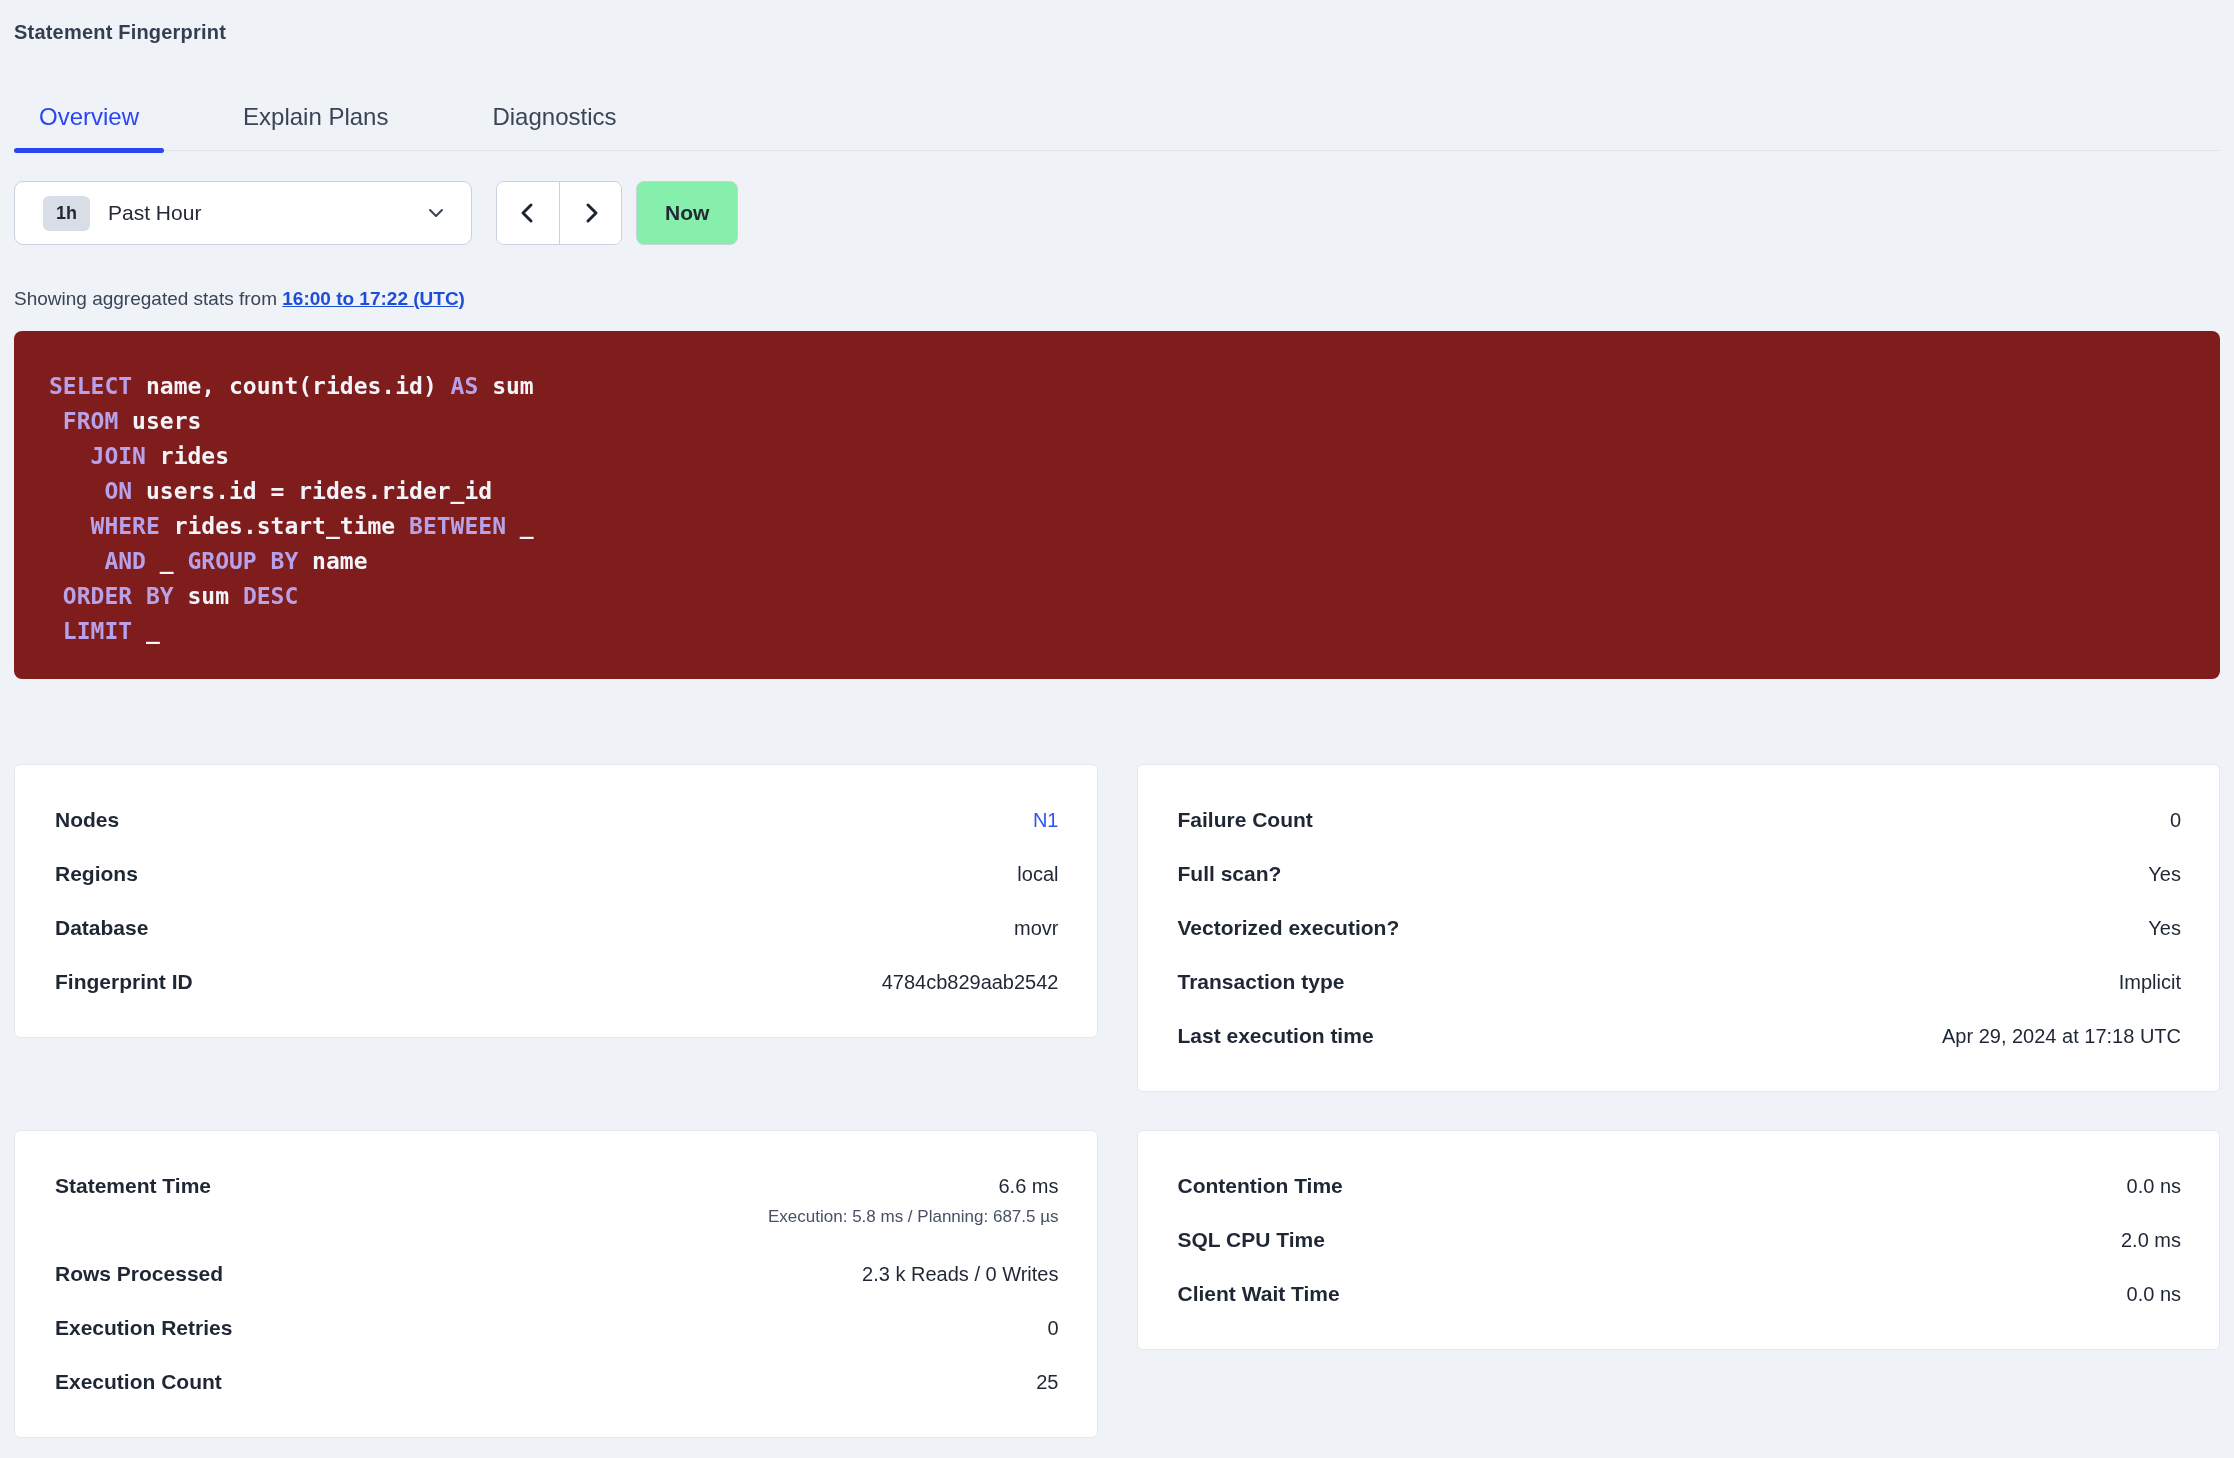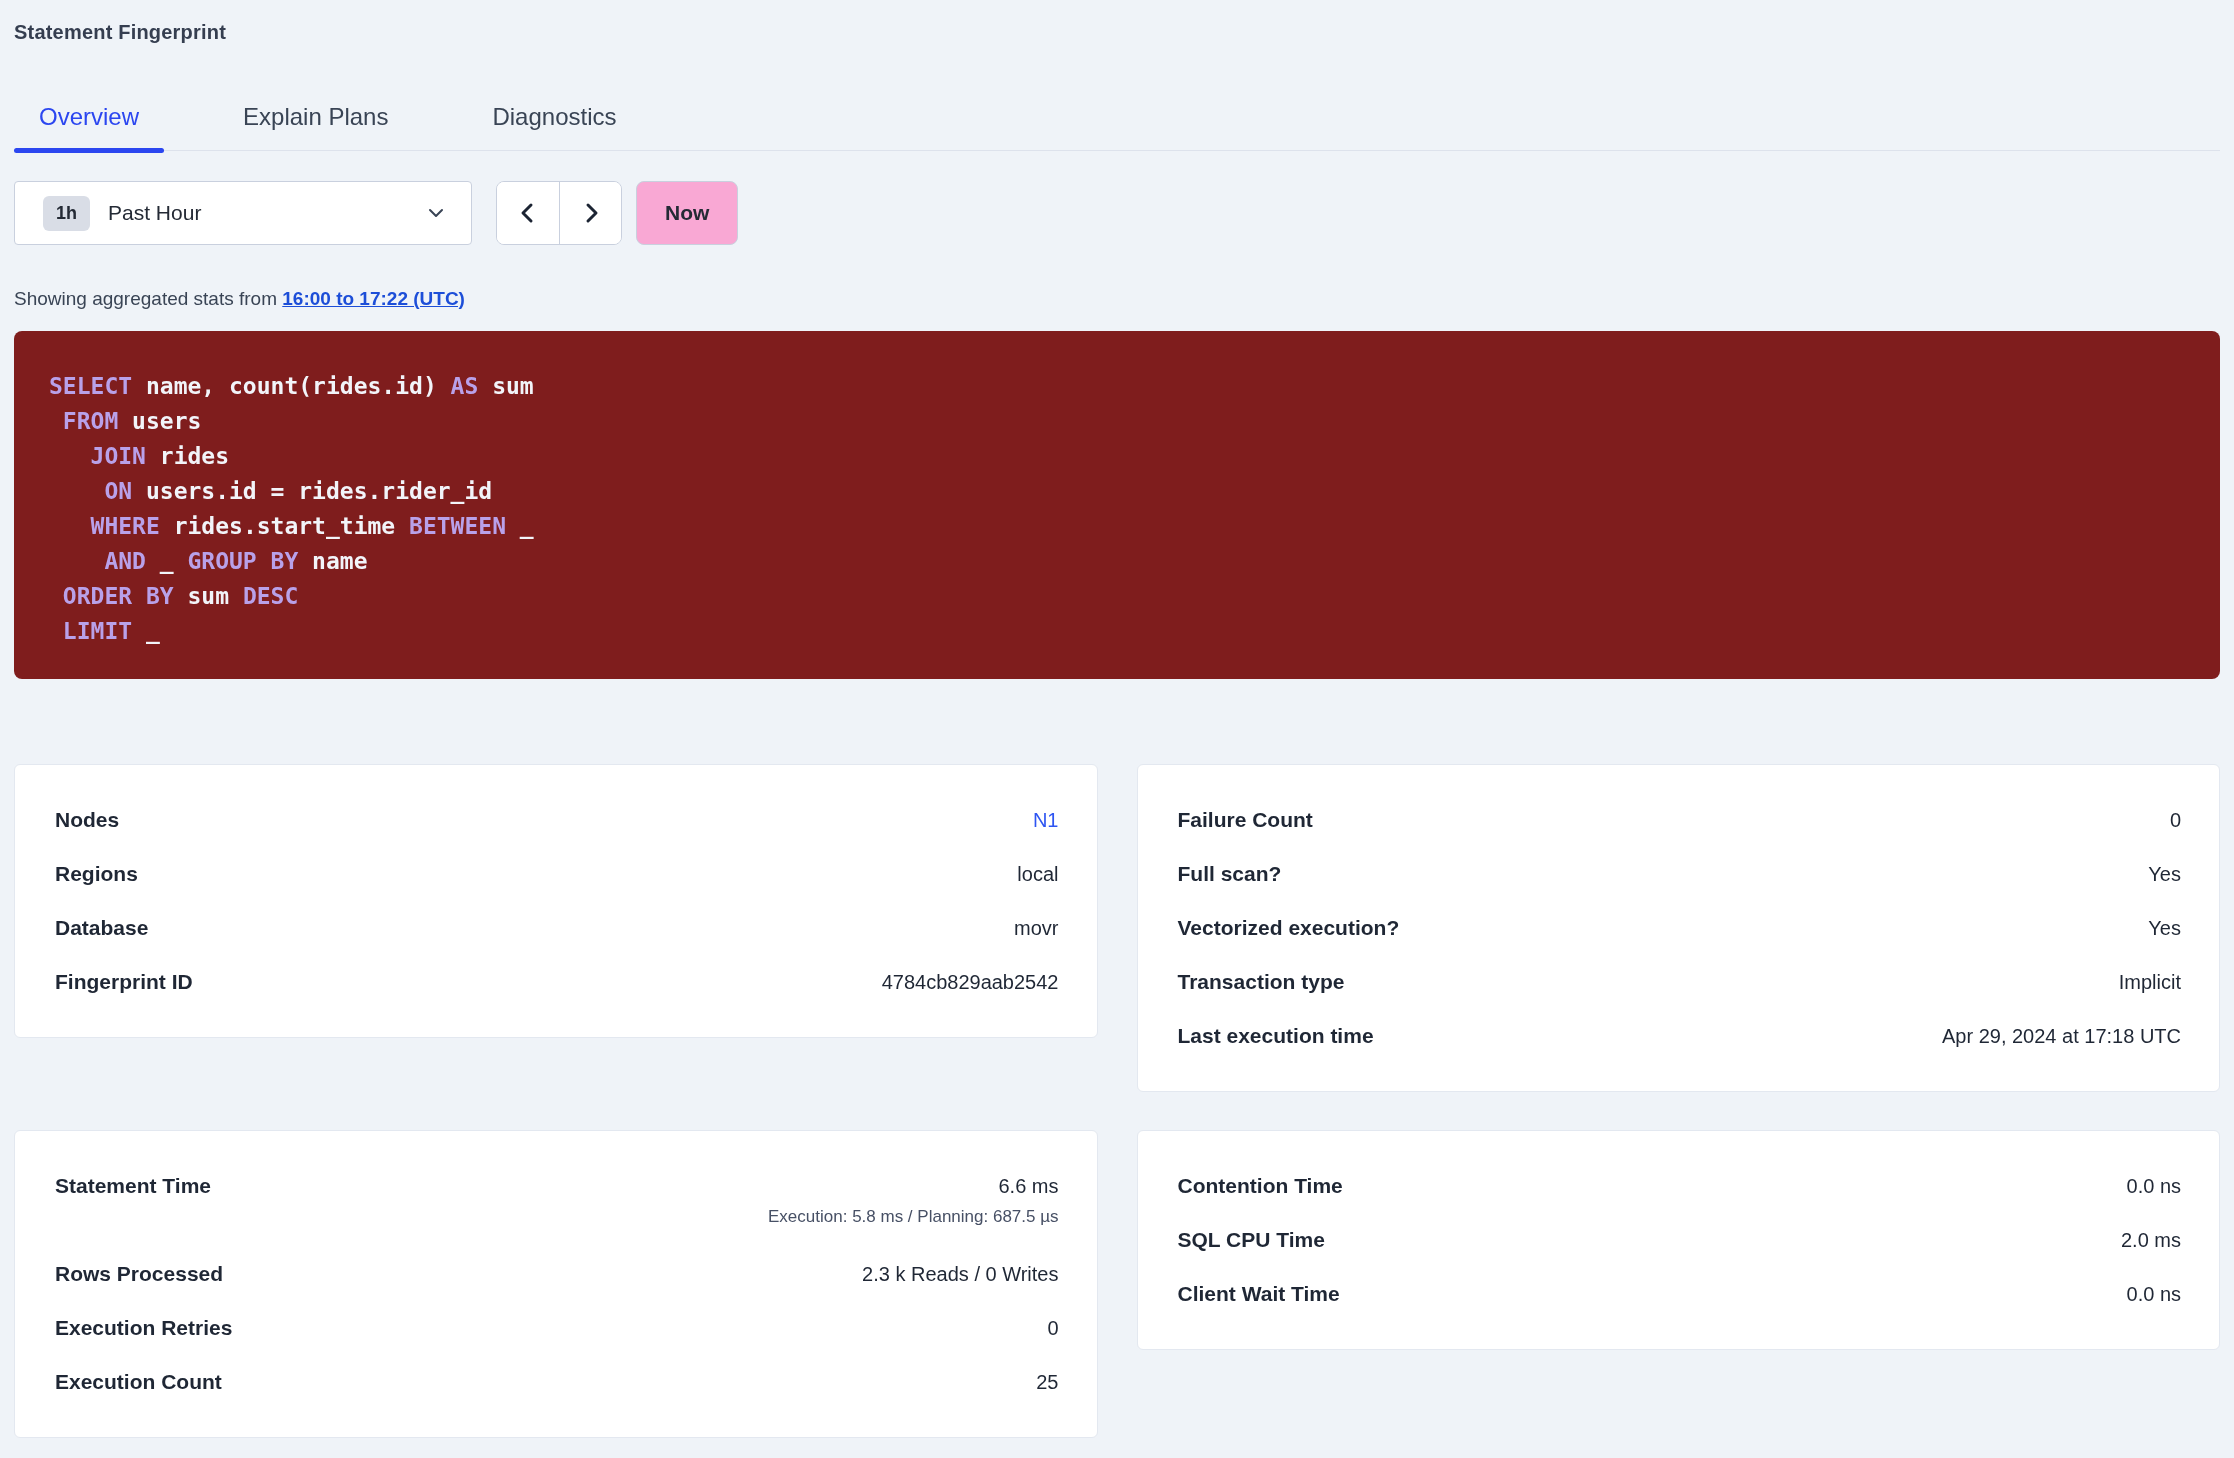--- a/index.html
+++ b/index.html
@@ -33,21 +33,21 @@
   .tab.active { color:#2b46f0; }
   .tab.active::after {
     content:""; position:absolute; left:0; right:0; bottom:-3px;
     height:5px; border-radius:3px; background:#2b46f0;
   }
 
   
   .controls { margin-top:30px; display:flex; align-items:center; }
   .dropdown {
     width:458px; height:64px;
-    background:#fff; border:1px solid #c9d0de; border-radius:4px;
+    background:#fff; border:1px solid #c9d0de; border-radius:9px;
     display:flex; align-items:center;
     padding:0 24px 0 28px; cursor:pointer;justify-content:flex-end;
   }
   .interval-badge {
     background:#d9dde6; color:#242a35;
     font-size:18px; font-weight:700;
     border-radius:6px; padding:7px 13px;
     margin-right:18px;
   }
   .dd-label { flex:1; font-size:21px; color:#242a35; }
@@ -60,21 +60,21 @@
   }
   .arrow-btn {
     width:62px; height:100%;
     display:flex; align-items:center; justify-content:center;
     background:#fff; border:none; cursor:pointer;
   }
   .arrow-btn + .arrow-btn { border-left:1px solid #c9d0de; }
   .now-btn {
     margin-left:14px;
     height:64px; padding:0 28px;
-    background:#f9a8d4; border:1px solid #c9d0de; border-radius:8px;
+    background:#86efac; border:1px solid #c9d0de; border-radius:8px;
     font-family:inherit; font-size:21px; font-weight:600; color:#242a35;
     cursor:pointer;
   }
 
   
   .stats-line { margin-top:42px; font-size:19px; line-height:24px; color:#394455; }
   .stats-line strong { color:#1d4ed8; font-weight:700;text-decoration:underline; }
 
   
   .sql-box {

